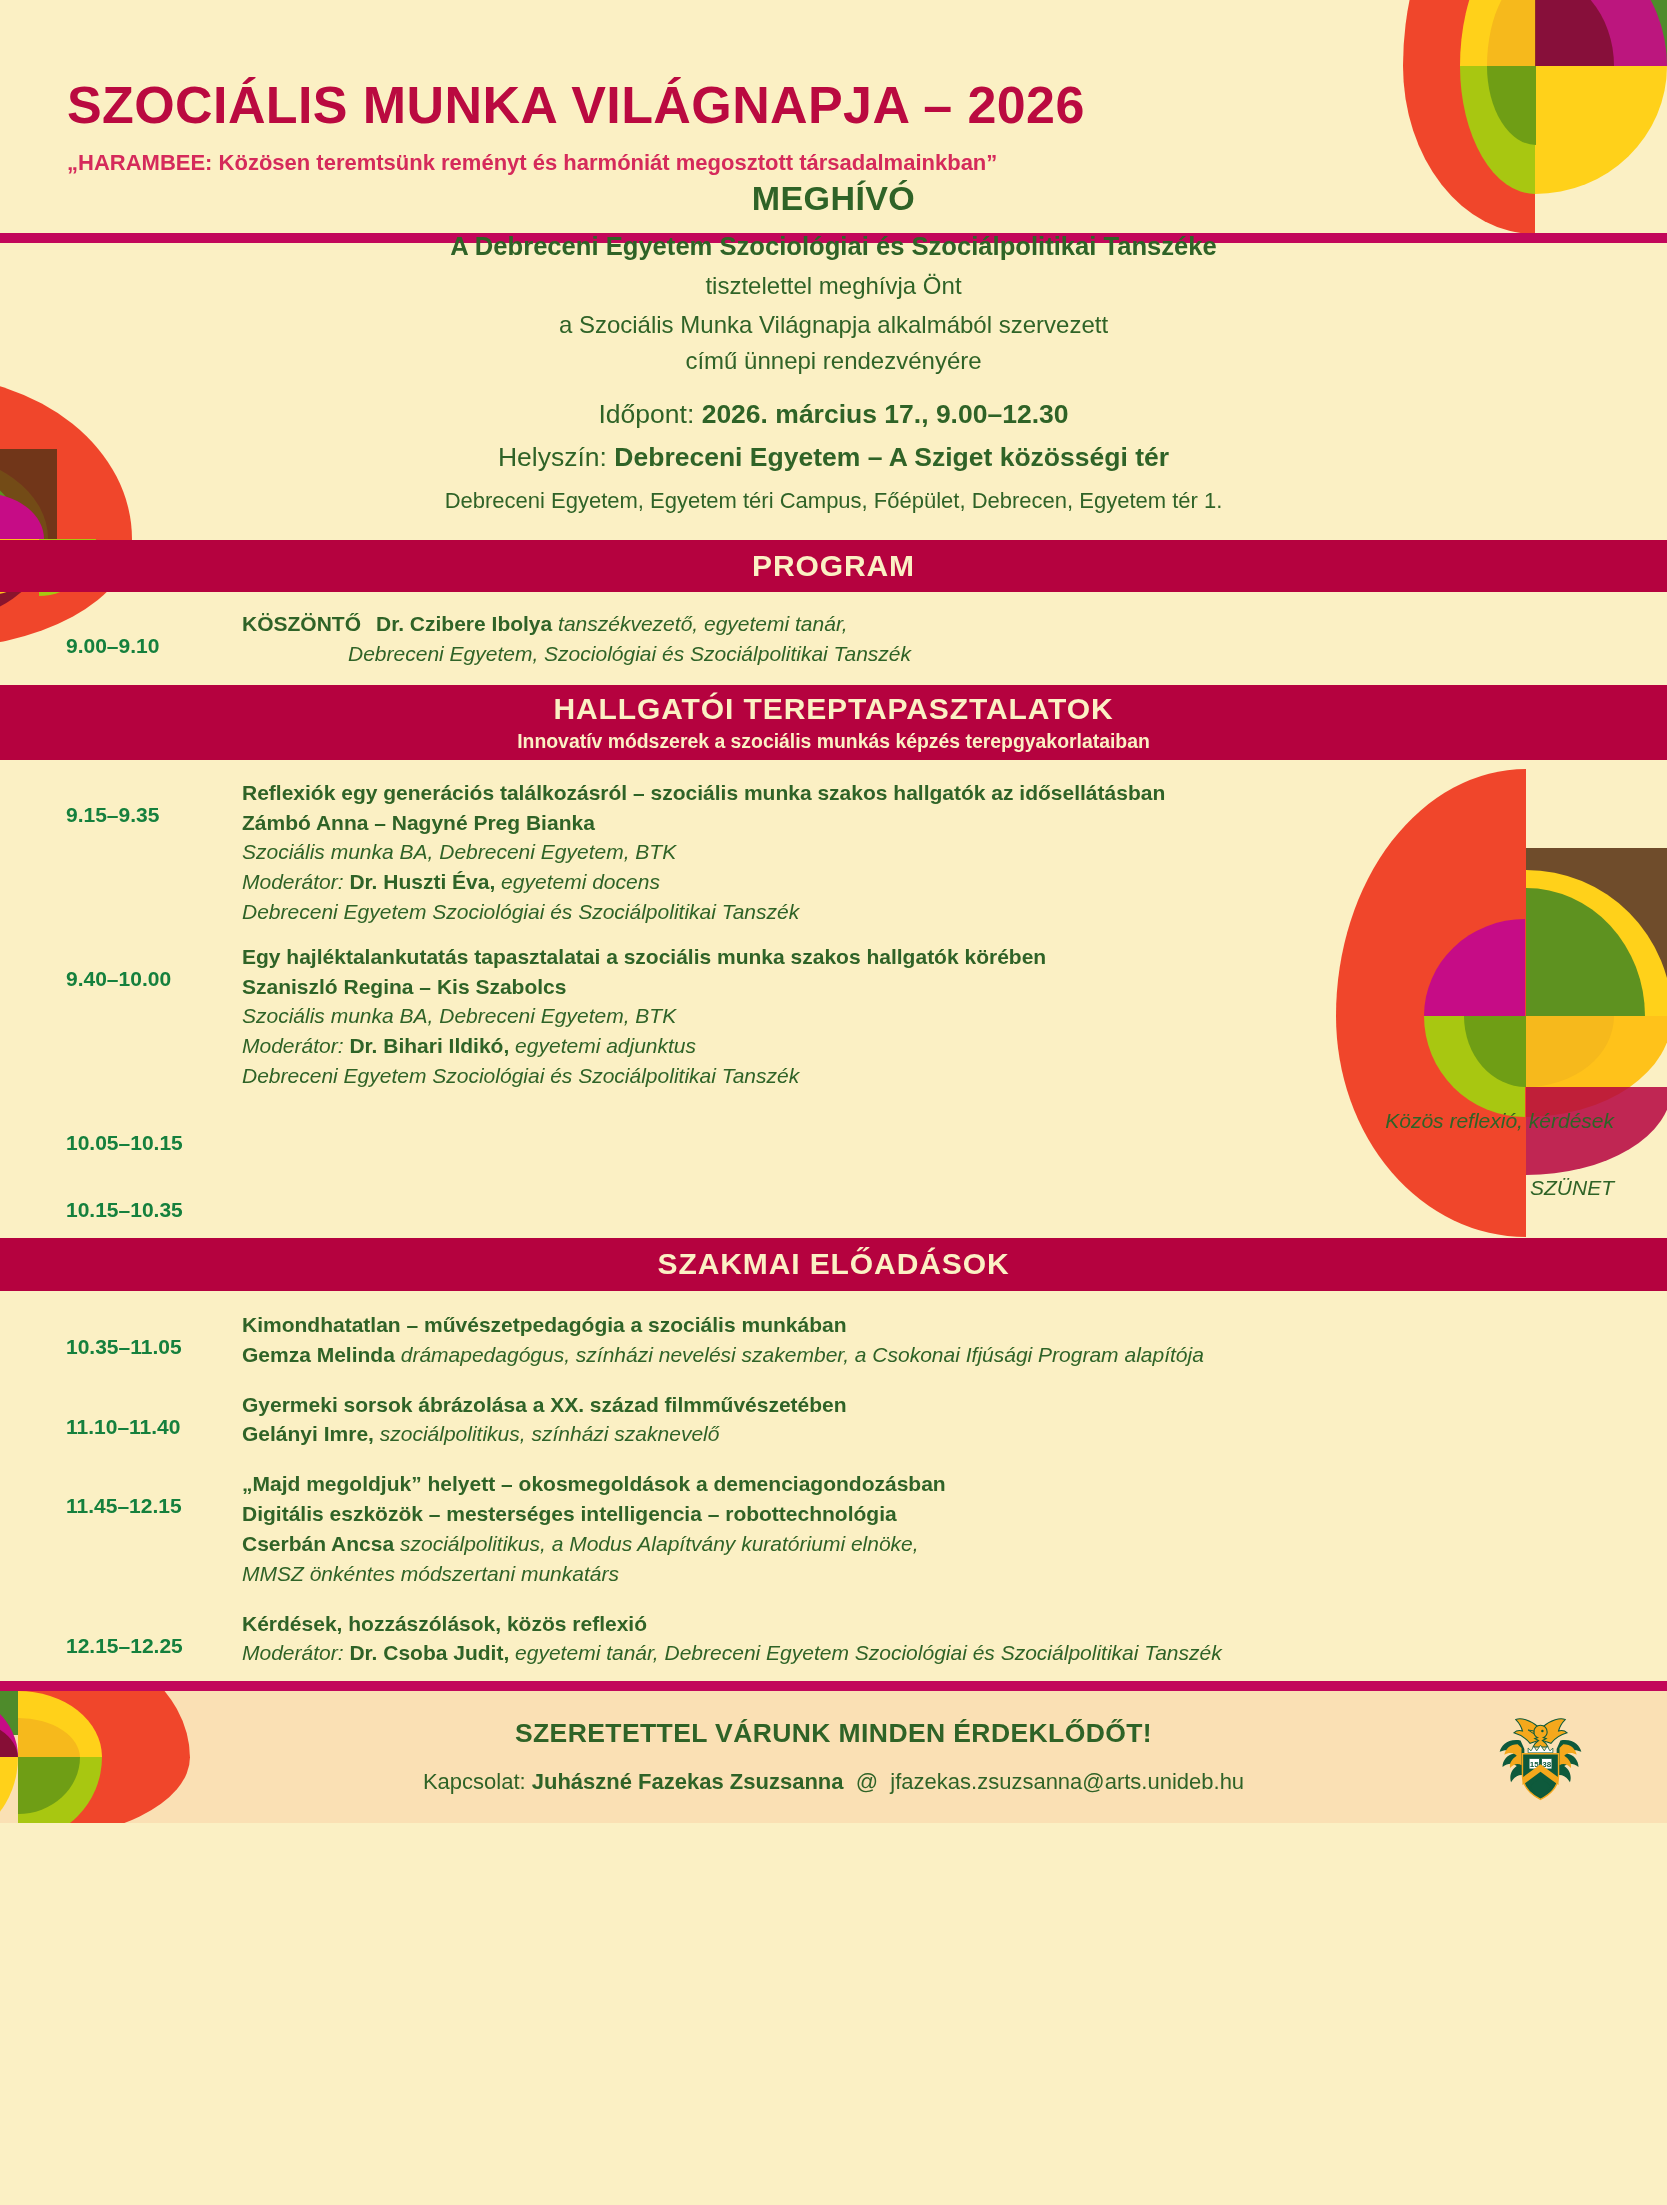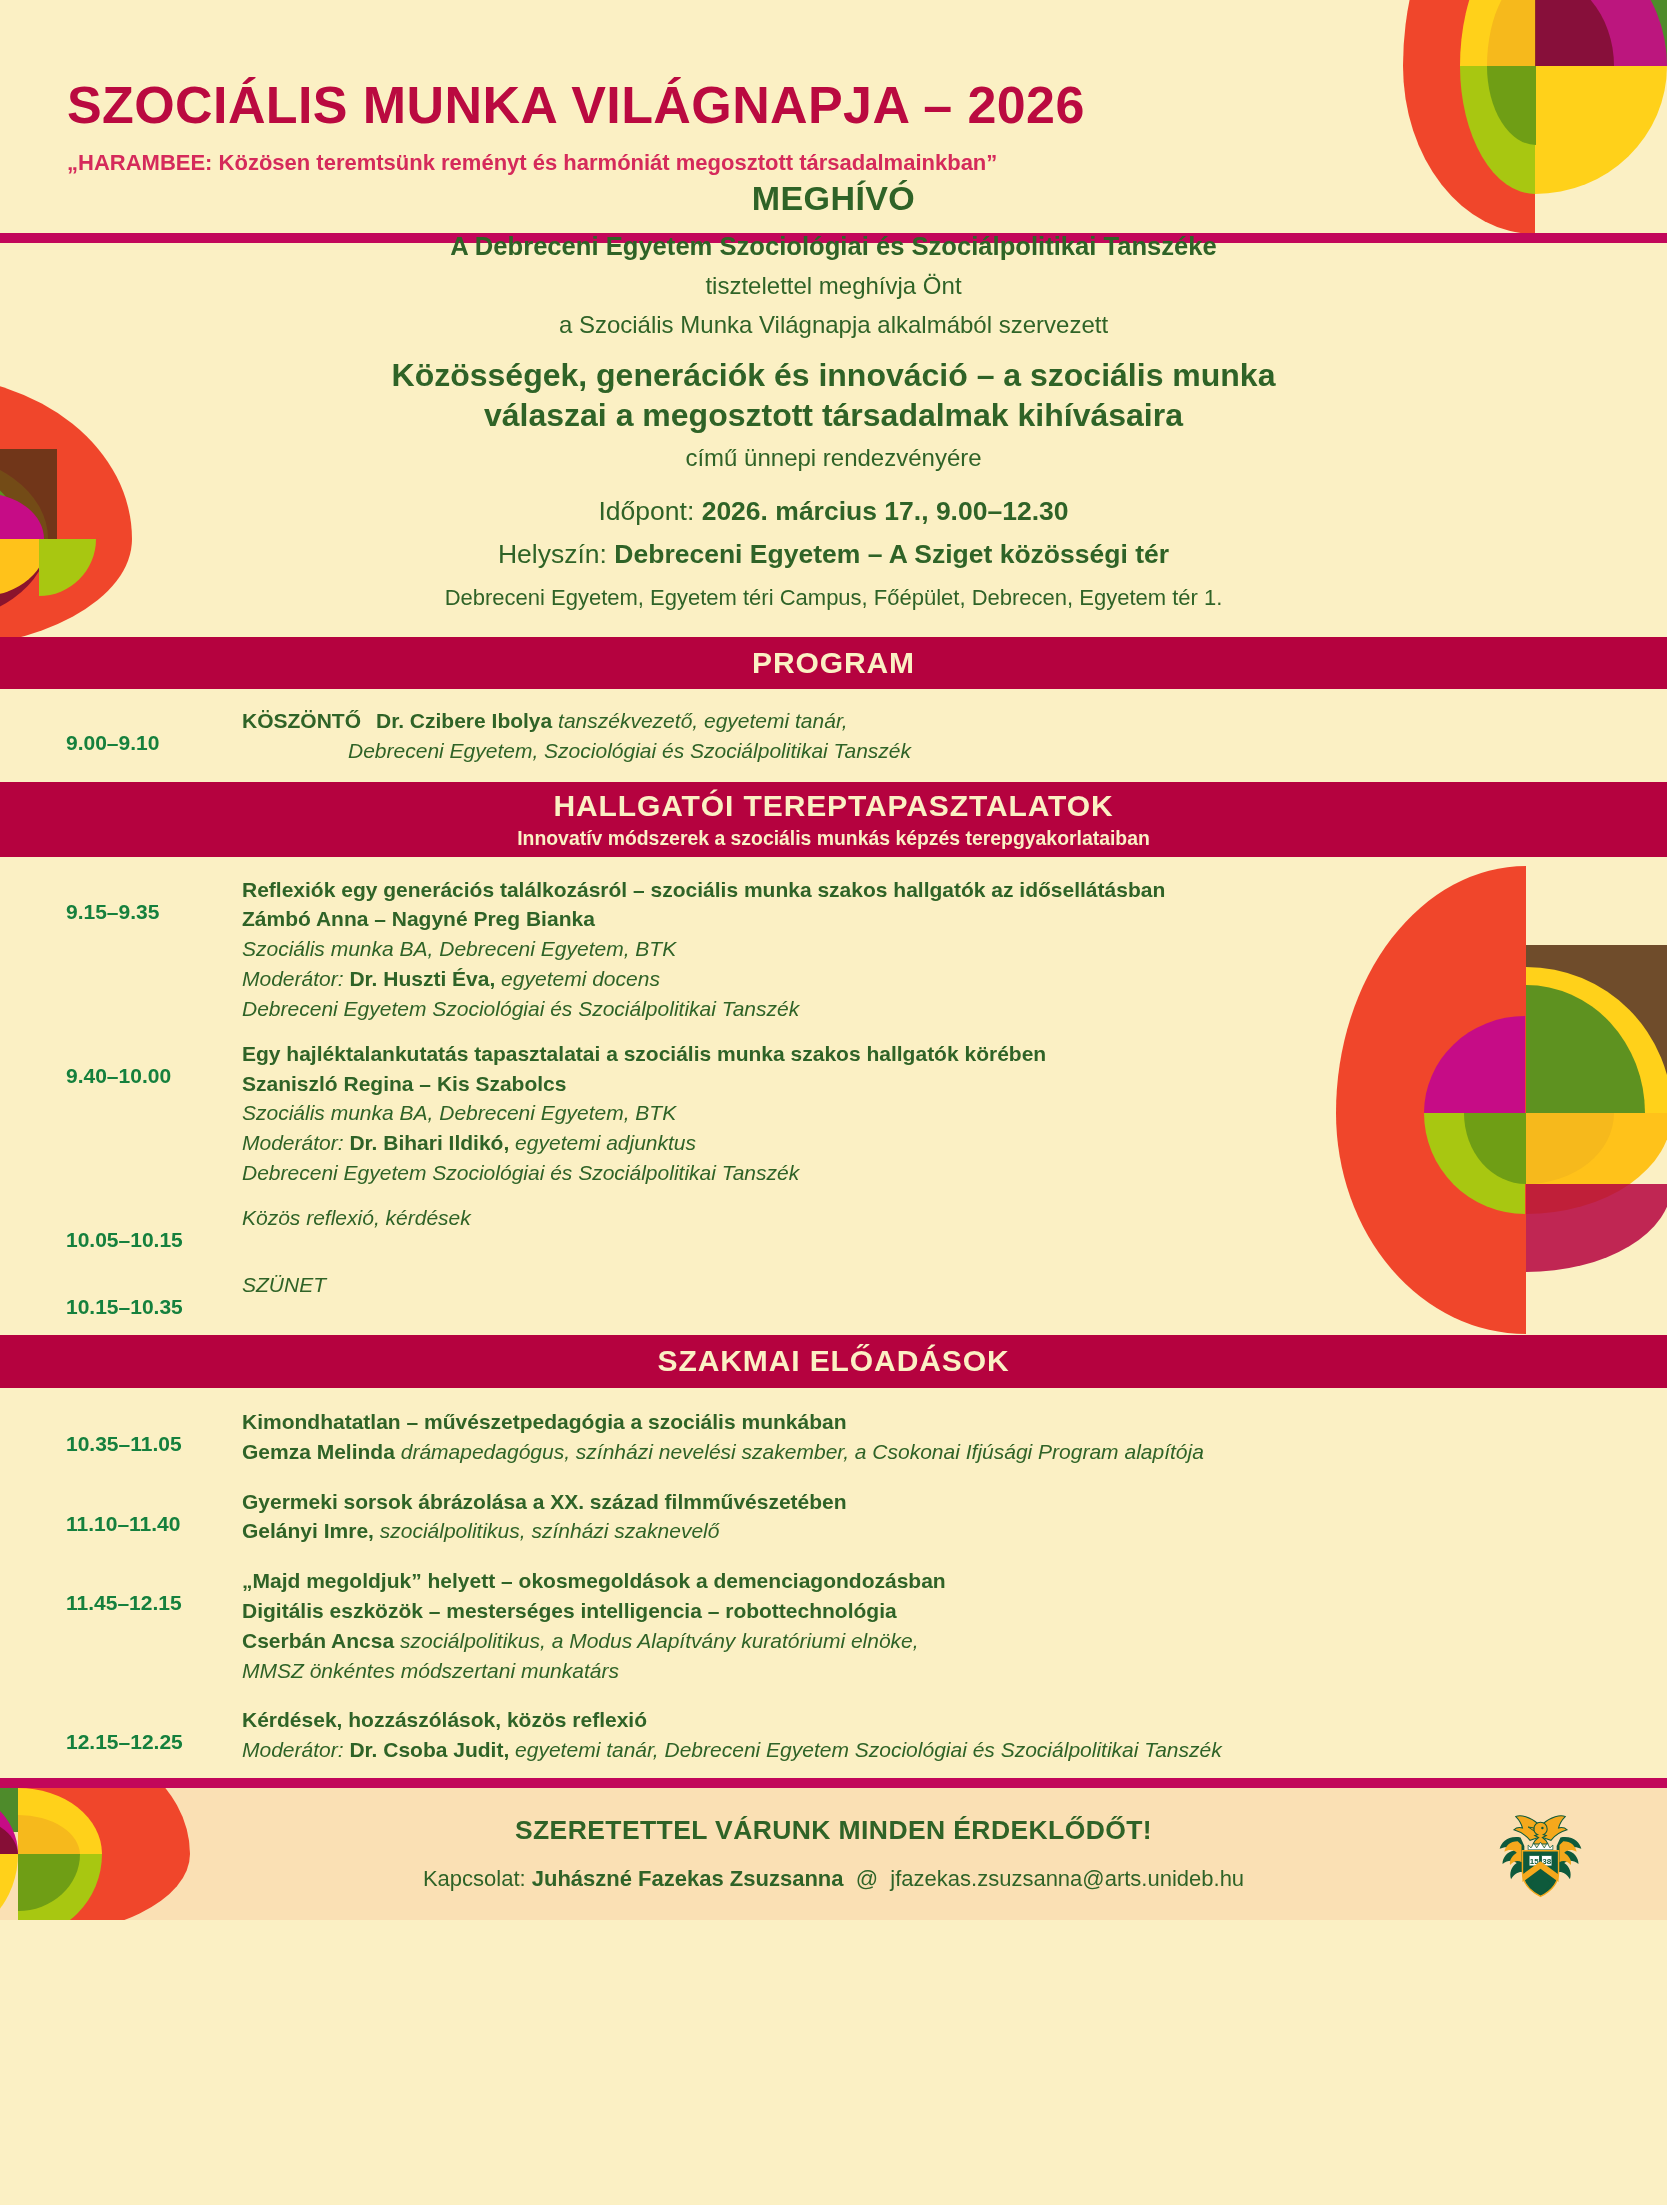--- a/index.html
+++ b/index.html
@@ -64,21 +64,21 @@
   .time{
     flex:0 0 176px;font-size:21px;font-weight:bold;color:#15803d;
     line-height:1.42;white-space:nowrap;margin-top:22px;
   }
   .body{flex:1 1 auto;color:#2F6327;font-size:21px;line-height:1.42;padding-right:53px;}
   .body .t{font-weight:bold;}
   .body .n{font-weight:400;font-style:italic;}
   .kicker{font-weight:bold;font-size:21px;color:#2F6327;white-space:nowrap;margin-right:15px;}
 
   
-  .row.compact .body{font-weight:400;}
+  .row.compact .body{font-weight:400;text-align:right;}
 
   
   .footer{position:relative;background:#FAE0B4;height:132px;overflow:hidden;}
   .footer .inner{position:relative;text-align:center;padding-top:27px;color:#2F6327;z-index:5;}
   .footer .big{font-size:26.5px;font-weight:bold;letter-spacing:0.4px;}
   .footer .contact{font-size:22px;margin-top:20px;}
   .footer .contact b{font-weight:bold;}
   .crest{position:absolute;right:79px;top:20px;width:95px;height:95px;z-index:6;}
 </style>
 </head>
@@ -118,24 +118,20 @@
       <div class="q tr" style="left:53px;top:117px;width:62px;height:46px;background:#C60C86;border-top-right-radius:62px 46px;"></div>
       <div class="q br" style="left:53px;top:163px;width:66px;height:57px;background:#FFC21A;border-bottom-right-radius:66px 57px;"></div>
       <div class="q br" style="left:110px;top:163px;width:57px;height:57px;background:#A8C711;border-bottom-right-radius:57px 57px;"></div>
     </div>
 
     <div class="invite">
       <div class="meghivo">MEGHÍVÓ</div>
       <div class="dept">A Debreceni Egyetem Szociológiai és Szociálpolitikai Tanszéke</div>
       <div class="line">tisztelettel meghívja Önt</div>
       <div class="line">a Szociális Munka Világnapja alkalmából szervezett</div>
-      <div class="evt-title">
-        <div>Közösségek, generációk és innováció – a szociális munka</div>
-        <div>válaszai a megosztott társadalmak kihívásaira</div>
-      </div>
       <div class="cimu">című ünnepi rendezvényére</div>
       <div class="meta">
         <div>
           <span>Időpont:</span>
           <b>2026. március 17., 9.00–12.30</b>
         </div>
         <div style="margin-top:4.4px;">
           <span>Helyszín:</span>
           <b>Debreceni Egyetem – A Sziget közösségi tér</b>
         </div>

